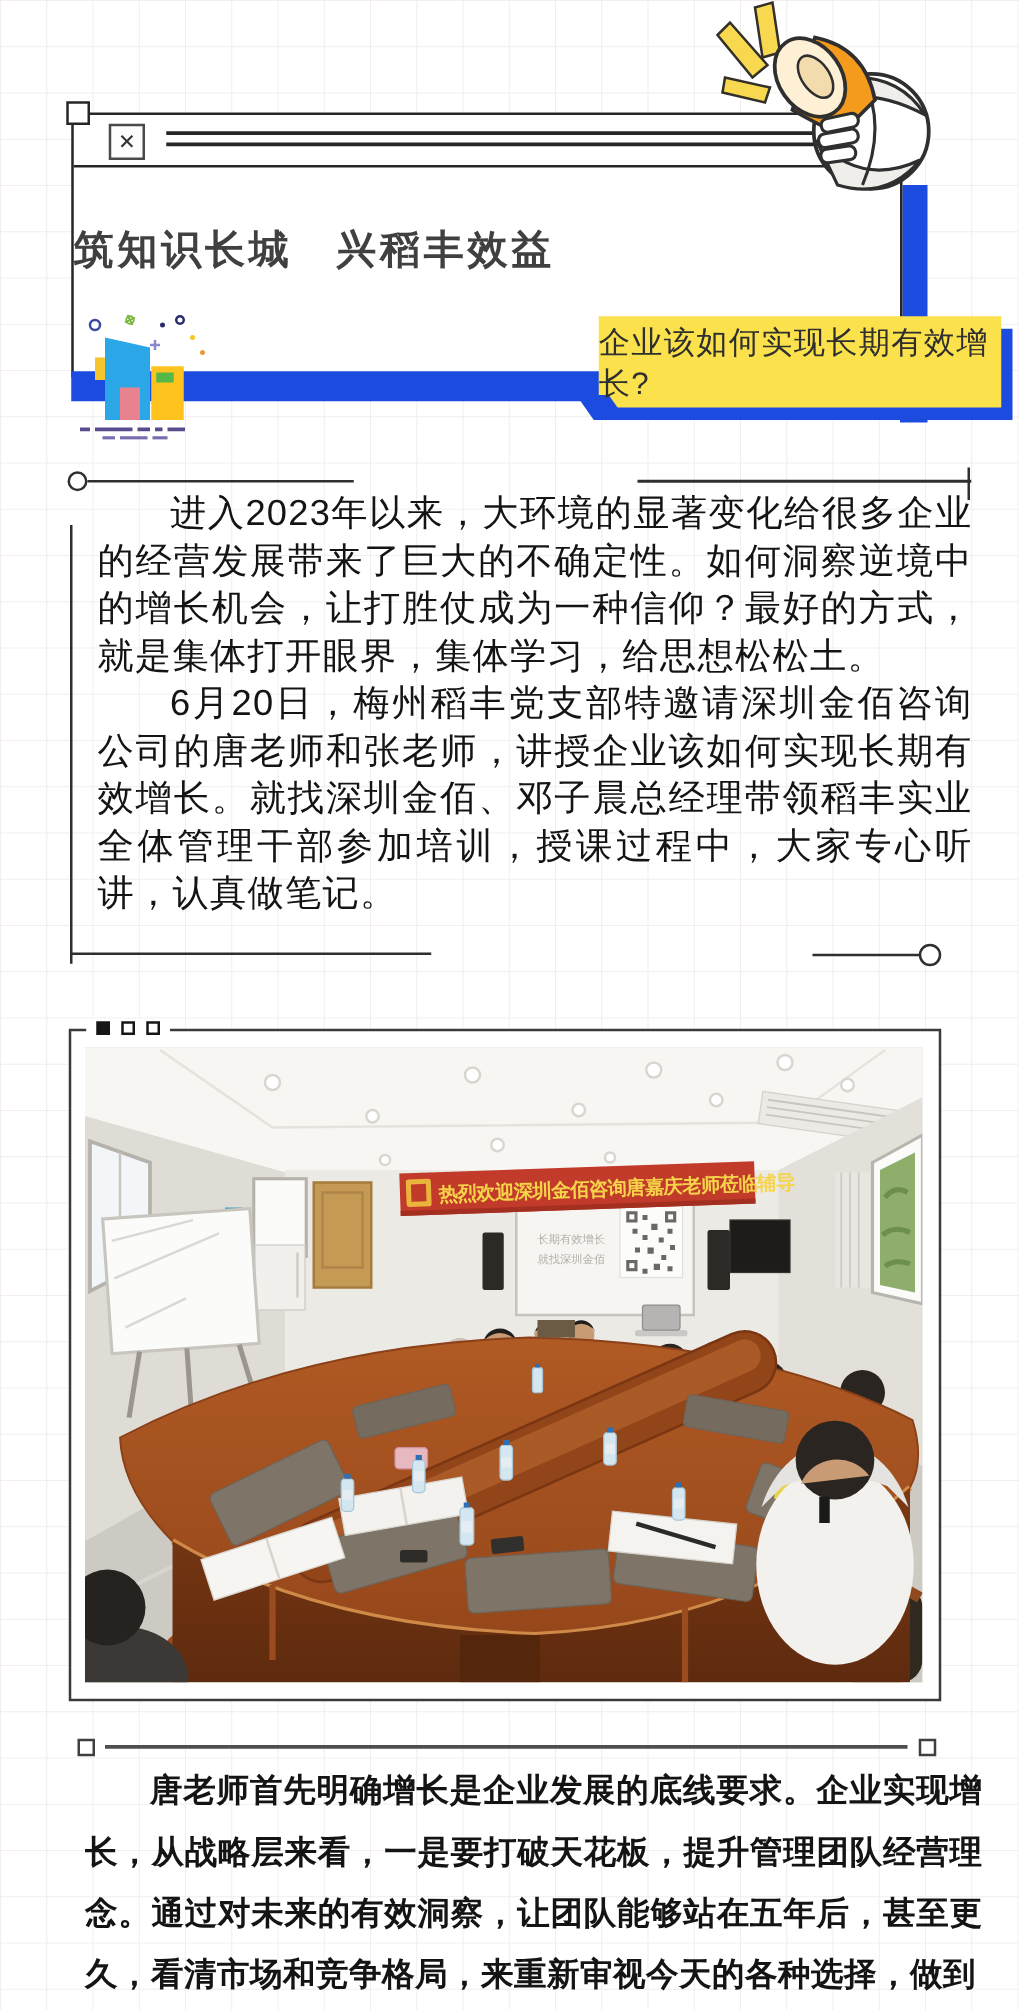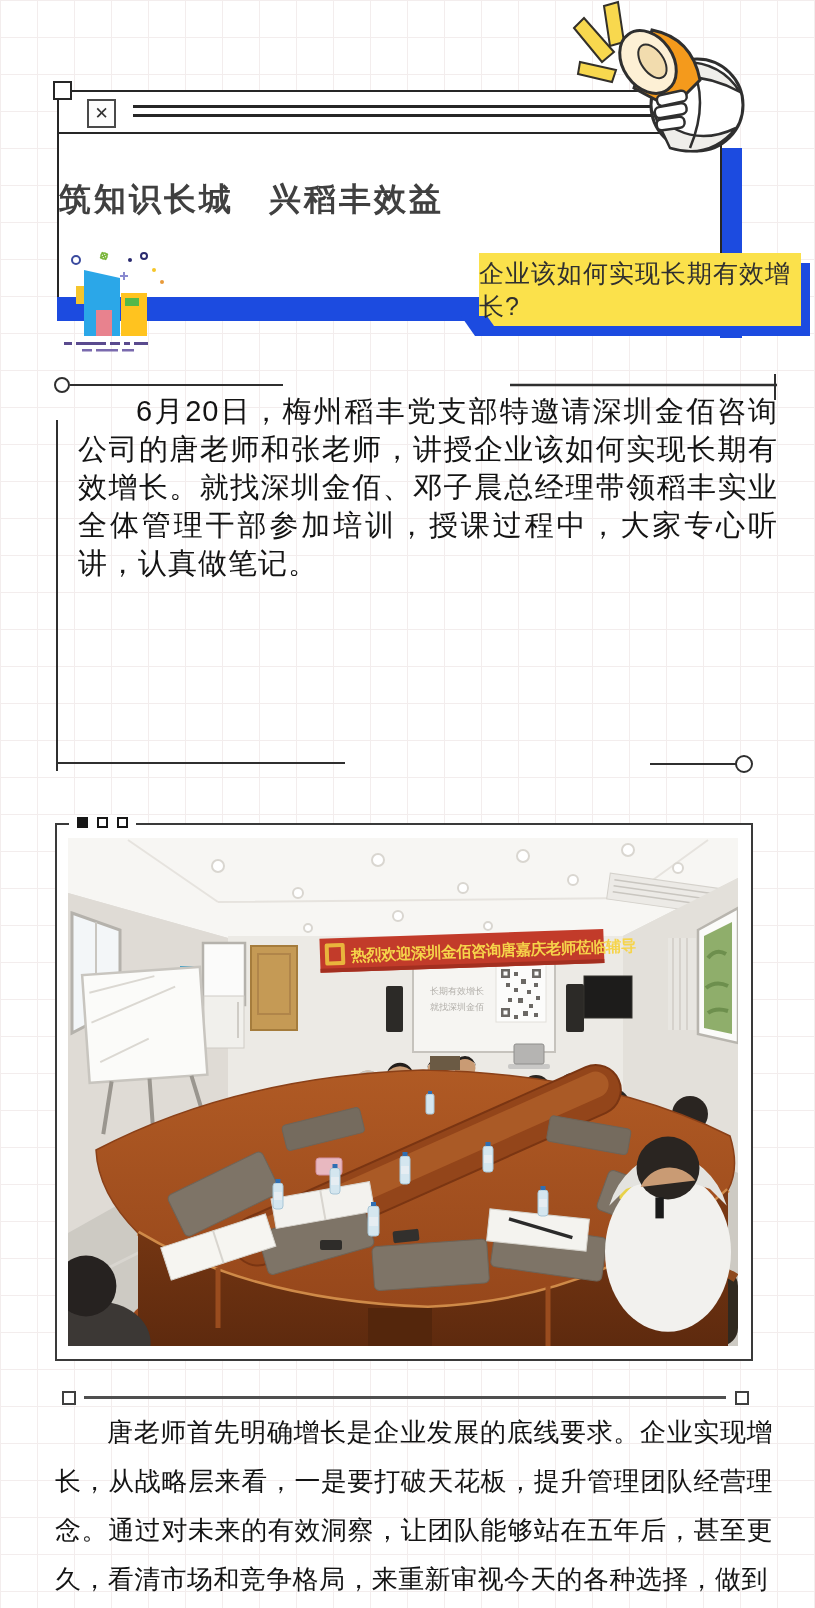--- a/index.html
+++ b/index.html
@@ -41,22 +41,22 @@
   .frame-deco{position:absolute;left:12px;top:-10px;background:#fff;padding:2px 8px;display:flex;gap:9px;}
   .sq{width:11px;height:11px;box-sizing:border-box;}
   .sq.filled{background:#161616;}
   .sq.open{background:#fff;border:2.5px solid #161616;}
   .photo{position:absolute;left:11px;top:13px;width:670px;height:508px;overflow:hidden;background:#dedbd6;}
   
   .div-line{position:absolute;left:84px;top:1396px;width:642px;height:3px;background:#4f4f4f;z-index:2;}
   .div-sq{position:absolute;width:10px;height:10px;border:2.5px solid #3f3f3f;background:#fff;top:1391px;z-index:2;}
   .div-sq.left{left:62px;} .div-sq.right{left:735px;}
   
-  .body-text{position:absolute;left:55px;top:1408px;width:718px;font-size:26px;line-height:49px;
-             letter-spacing:0.4px;color:#141414;text-align:justify;z-index:2;}
+  .body-text{position:absolute;left:68px;top:1408px;width:718px;font-size:26px;line-height:49px;
+             letter-spacing:0.4px;color:#141414;text-align:justify;z-index:2;font-weight:bold;}
   .body-text p{margin:0;text-indent:2em;}
 </style>
 </head>
 <body>
 
 <div class="page">
 
   <div class="blue-strip"></div>
 
   <div class="card">
@@ -140,20 +140,21 @@
       <line x1="470" y1="13" x2="737" y2="13" stroke-width="2.5"></line>
       <line x1="735" y1="2" x2="735" y2="28" stroke-width="2"></line>
       <line x1="17" y1="48" x2="17" y2="399" stroke-width="2"></line>
       <line x1="17" y1="391" x2="305" y2="391" stroke-width="2"></line>
       <line x1="610" y1="392" x2="696" y2="392" stroke-width="2"></line>
       <circle cx="704" cy="392" r="8" stroke-width="2"></circle>
     </g>
   </svg>
 
   <div class="intro-text">
+    <p>进入2023年以来，大环境的显著变化给很多企业的经营发展带来了巨大的不确定性。如何洞察逆境中的增长机会，让打胜仗成为一种信仰？最好的方式，就是集体打开眼界，集体学习，给思想松松土。</p>
     <p>6月20日，梅州稻丰党支部特邀请深圳金佰咨询公司的唐老师和张老师，讲授企业该如何实现长期有效增长。就找深圳金佰、邓子晨总经理带领稻丰实业全体管理干部参加培训，授课过程中，大家专心听讲，认真做笔记。</p>
   </div>
 
   <div class="photo-frame">
     <div class="frame-deco">
       <div class="sq filled"></div>
       <div class="sq open"></div>
       <div class="sq open"></div>
     </div>
     <div class="photo">

